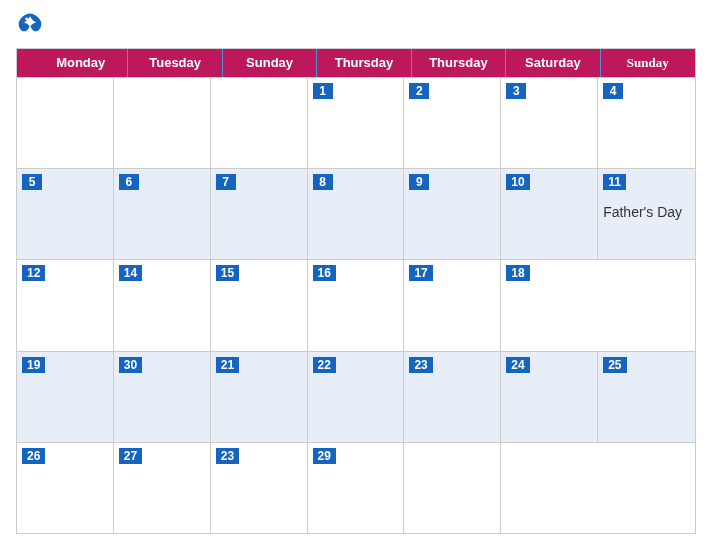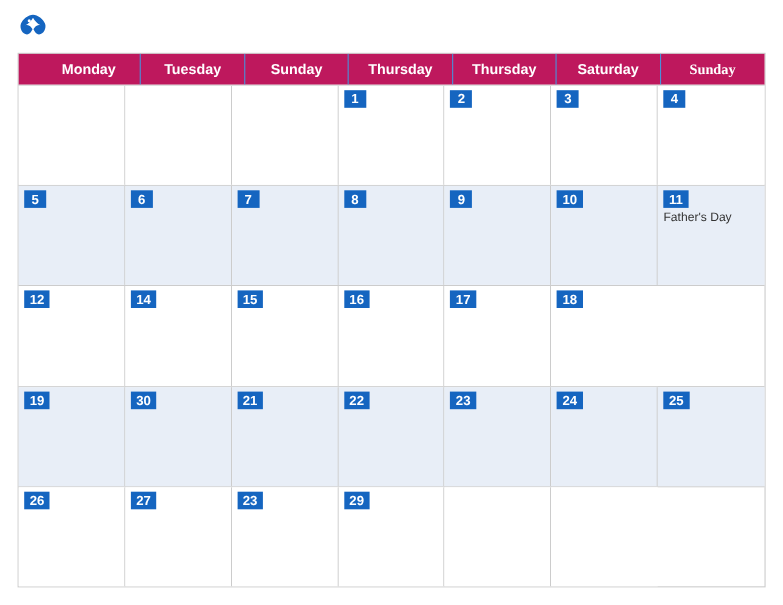--- a/index.html
+++ b/index.html
@@ -142,23 +142,23 @@
       min-width: 20px;
       text-align: center;
     }
 
     .cell-date.empty {
       background: transparent;
       color: transparent;
     }
 
     .cell-event {
-      font-size: 11px;
+      font-size: 14px;
       color: #333;
-      margin-top: 2px;
+      margin-top: 14px;
       line-height: 1.2;
     }
 
     .week-row-shaded .calendar-cell {
       background: #e8eef7;
     }
 
     .week-row-white .calendar-cell {
       background: #fff;
     }

